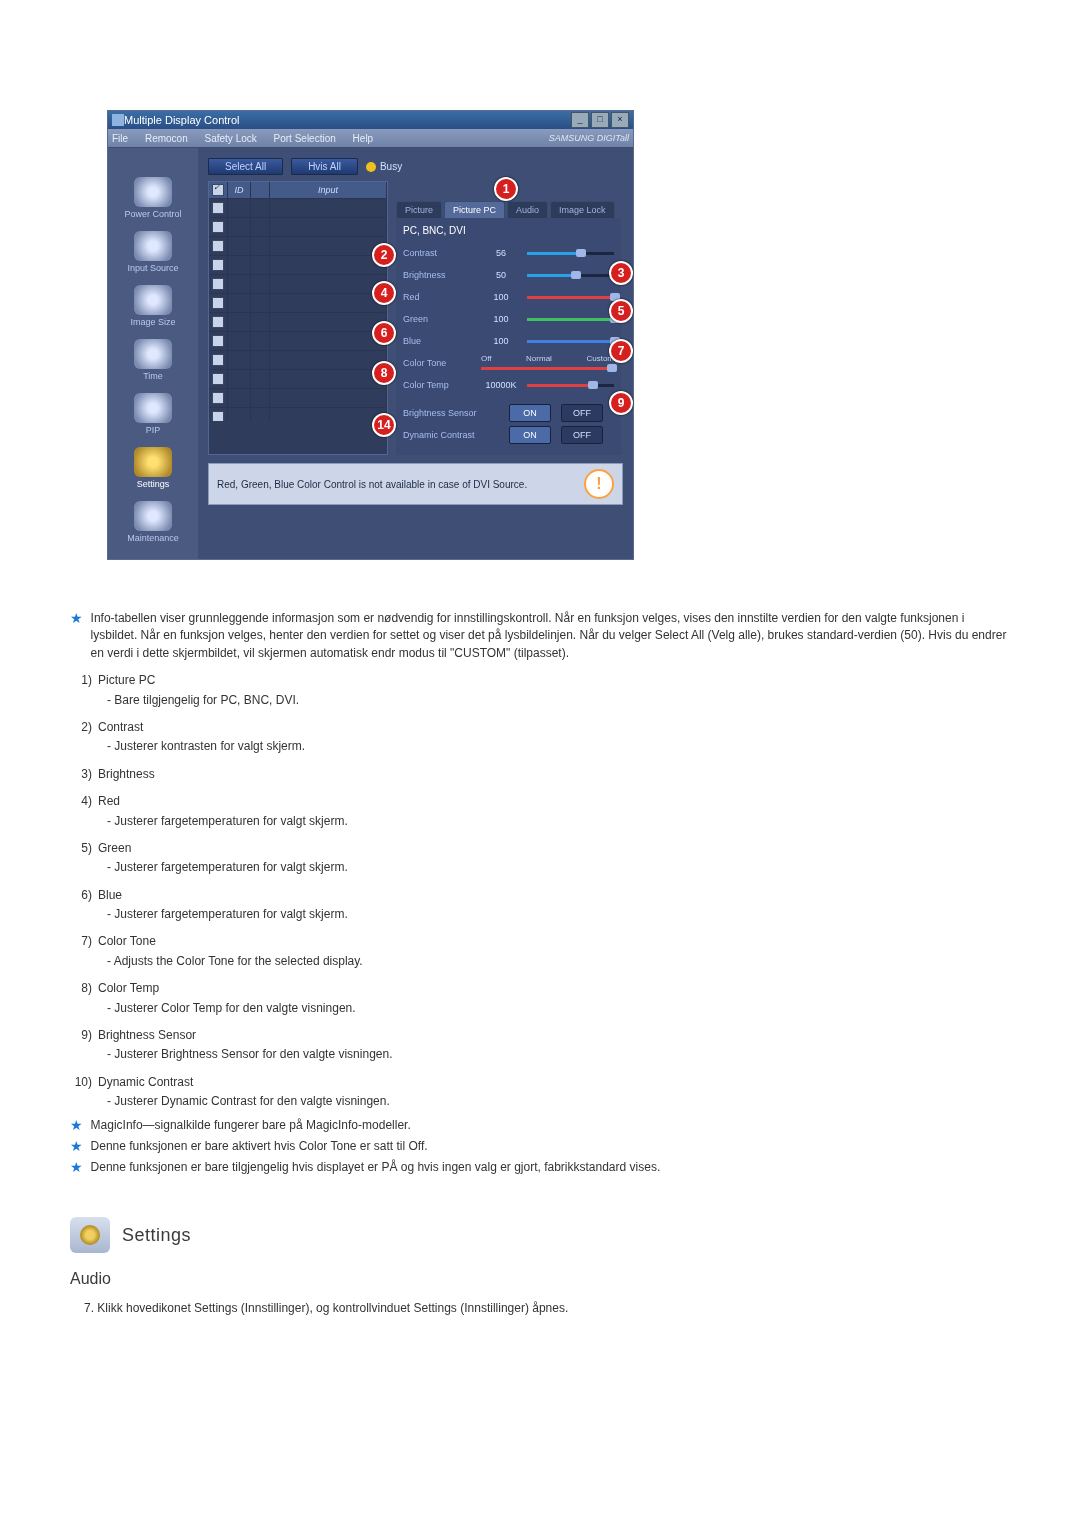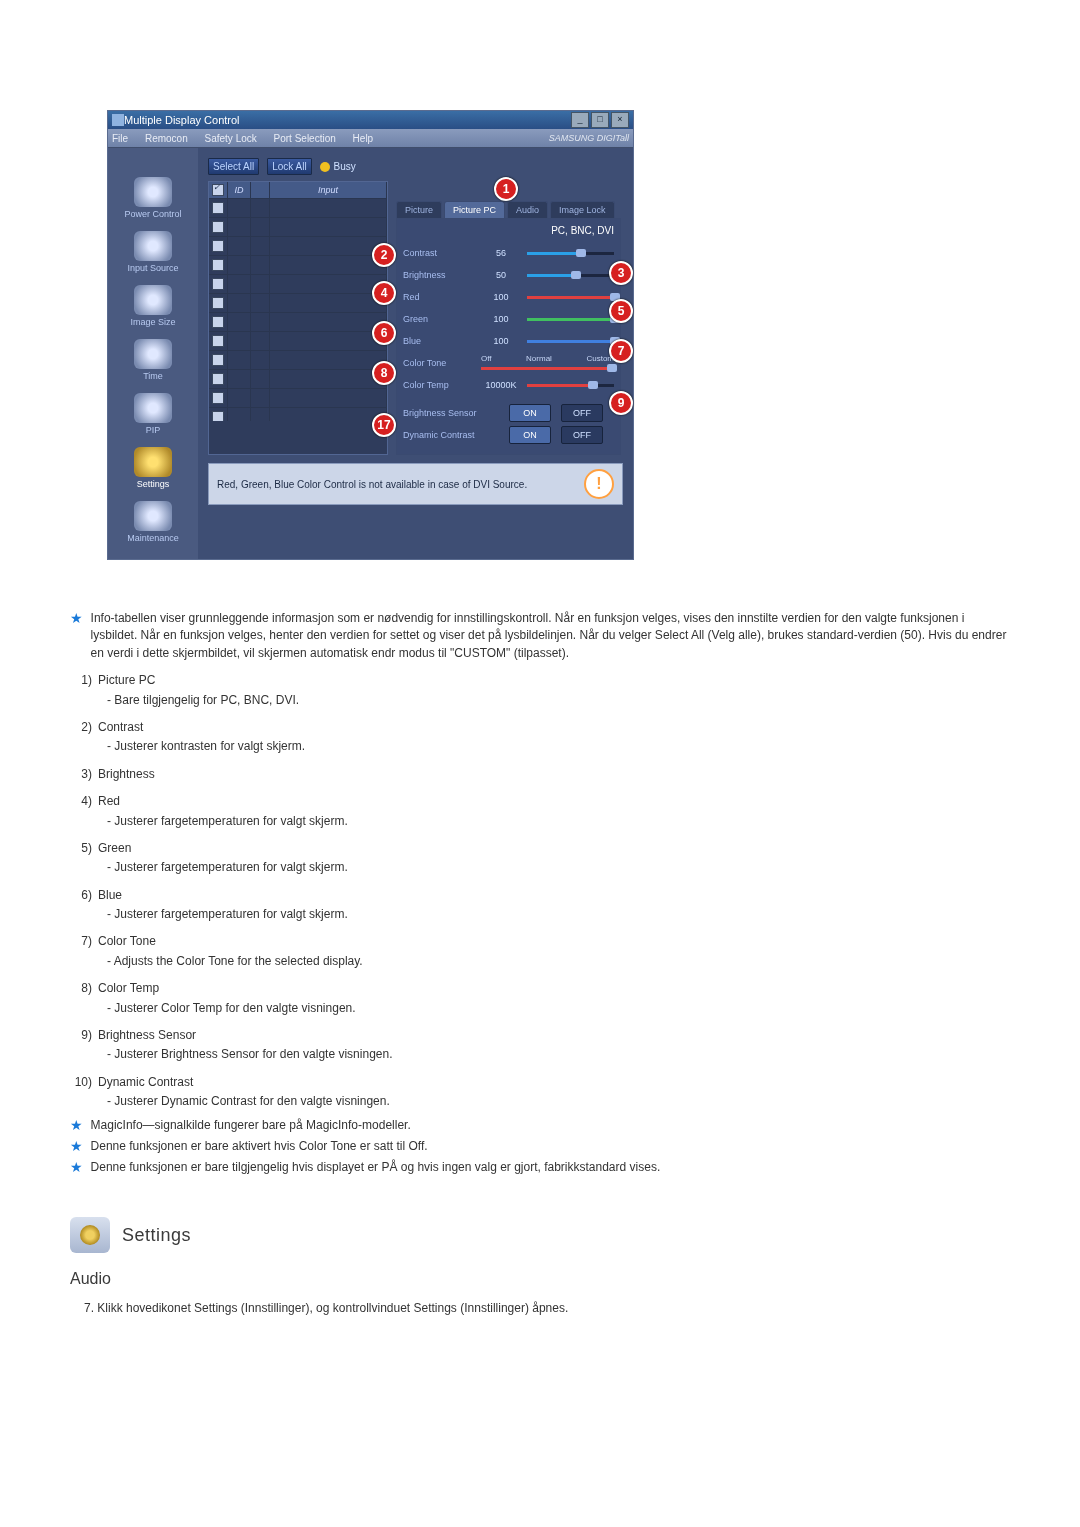--- a/index.html
+++ b/index.html
@@ -74,21 +74,21 @@
   .main-area{
     flex:1;
     padding:10px;
     position:relative;
   }
   .top-row{display:flex;gap:8px;align-items:center;margin-bottom:6px;}
   .btn-pill{
     background:linear-gradient(#3a5aa0,#203a70);
     color:#bcd4ff;
     font-size:10px;
-    padding:2px 4px;
+    padding:2px 16px;
     border-radius:1px;
     border:1px solid #1a2a48;
     cursor:pointer;
   }
   .busy{color:#cfe0ff;font-size:10px;display:flex;align-items:center;gap:4px;}
   .busy-dot{width:10px;height:10px;border-radius:50%;background:#f0c020;display:inline-block;}
   .panes{display:flex;gap:6px;}
   .grid-box{
     width:178px;
     background:#2f3c5c;
@@ -121,21 +121,21 @@
     position:relative;
   }
   .tabs{display:flex;gap:2px;font-size:9px;color:#9fb4e0;margin-top:20px;}
   .tab{padding:3px 8px;border:1px solid #3a4a70;border-bottom:none;background:#2e3c5c;border-radius:3px 3px 0 0;cursor:pointer;}
   .tab.active{background:#536a9a;color:#fff;}
   .panel-inner{
     border:1px solid #3a4a70;background:#3a4a72;
     padding:6px;font-size:9px;color:#cfe0ff;
     min-height:195px;
   }
-  .sig-line{text-align:right;color:#fff;font-size:10px;margin-bottom:8px;}
+  .sig-line{text-align:left;color:#fff;font-size:10px;margin-bottom:8px;}
   .ctrl-row{display:flex;align-items:center;gap:6px;height:18px;margin-bottom:4px;}
   .ctrl-label{width:72px;color:#a8bef0;}
   .ctrl-val{width:40px;text-align:center;color:#cfe0ff;}
   .slider{flex:1;height:10px;position:relative;}
   .slider .track{position:absolute;top:4px;left:0;right:0;height:3px;background:#1c2640;}
   .slider .fill{position:absolute;top:4px;left:0;height:3px;}
   .slider .thumb{position:absolute;top:1px;width:10px;height:8px;background:#9fb8e8;border-radius:2px;}
   .tone-labels{display:flex;justify-content:space-between;font-size:8px;color:#c4d4f4;}
   .onoff{display:flex;gap:10px;}
   .onoff .ob{width:40px;height:16px;line-height:16px;text-align:center;font-size:9px;background:#2a3a60;border:1px solid #17233c;border-radius:2px;cursor:pointer;}
@@ -223,21 +223,21 @@
         <div class="side-item"><div class="sicon"></div><span>Input Source</span></div>
         <div class="side-item"><div class="sicon"></div><span>Image Size</span></div>
         <div class="side-item"><div class="sicon"></div><span>Time</span></div>
         <div class="side-item"><div class="sicon"></div><span>PIP</span></div>
         <div class="side-item settings active"><div class="sicon"></div><span>Settings</span></div>
         <div class="side-item"><div class="sicon"></div><span>Maintenance</span></div>
       </div>
       <div class="main-area">
         <div class="top-row">
           <div class="btn-pill">Select All</div>
-          <div class="btn-pill">Lock All</div>
+          <div class="btn-pill">Hvis All</div>
           <div class="busy">
               <span class="busy-dot"></span>
               <span>Busy</span>
             </div>
         </div>
         <div class="panes">
           <div class="grid-box">
             <div class="grid-head">
               <div class="gh-cell gh1">
                   <span class="chk on"></span>
@@ -444,21 +444,21 @@
             </div>
 
             <div class="callout" style="top:62px;left:-22px;">2</div>
             <div class="callout" style="top:80px;right:-10px;">3</div>
             <div class="callout" style="top:100px;left:-22px;">4</div>
             <div class="callout" style="top:118px;right:-10px;">5</div>
             <div class="callout" style="top:140px;left:-22px;">6</div>
             <div class="callout" style="top:158px;right:-10px;">7</div>
             <div class="callout" style="top:180px;left:-22px;">8</div>
             <div class="callout" style="top:210px;right:-10px;">9</div>
-            <div class="callout" style="top:232px;left:-22px;">17</div>
+            <div class="callout" style="top:232px;left:-22px;">14</div>
           </div>
         </div>
         <div class="status-strip">
           <span>Red, Green, Blue Color Control is not available in case of DVI Source.</span>
           <span class="warn-bubble">!</span>
         </div>
       </div>
     </div>
   </div>
 

